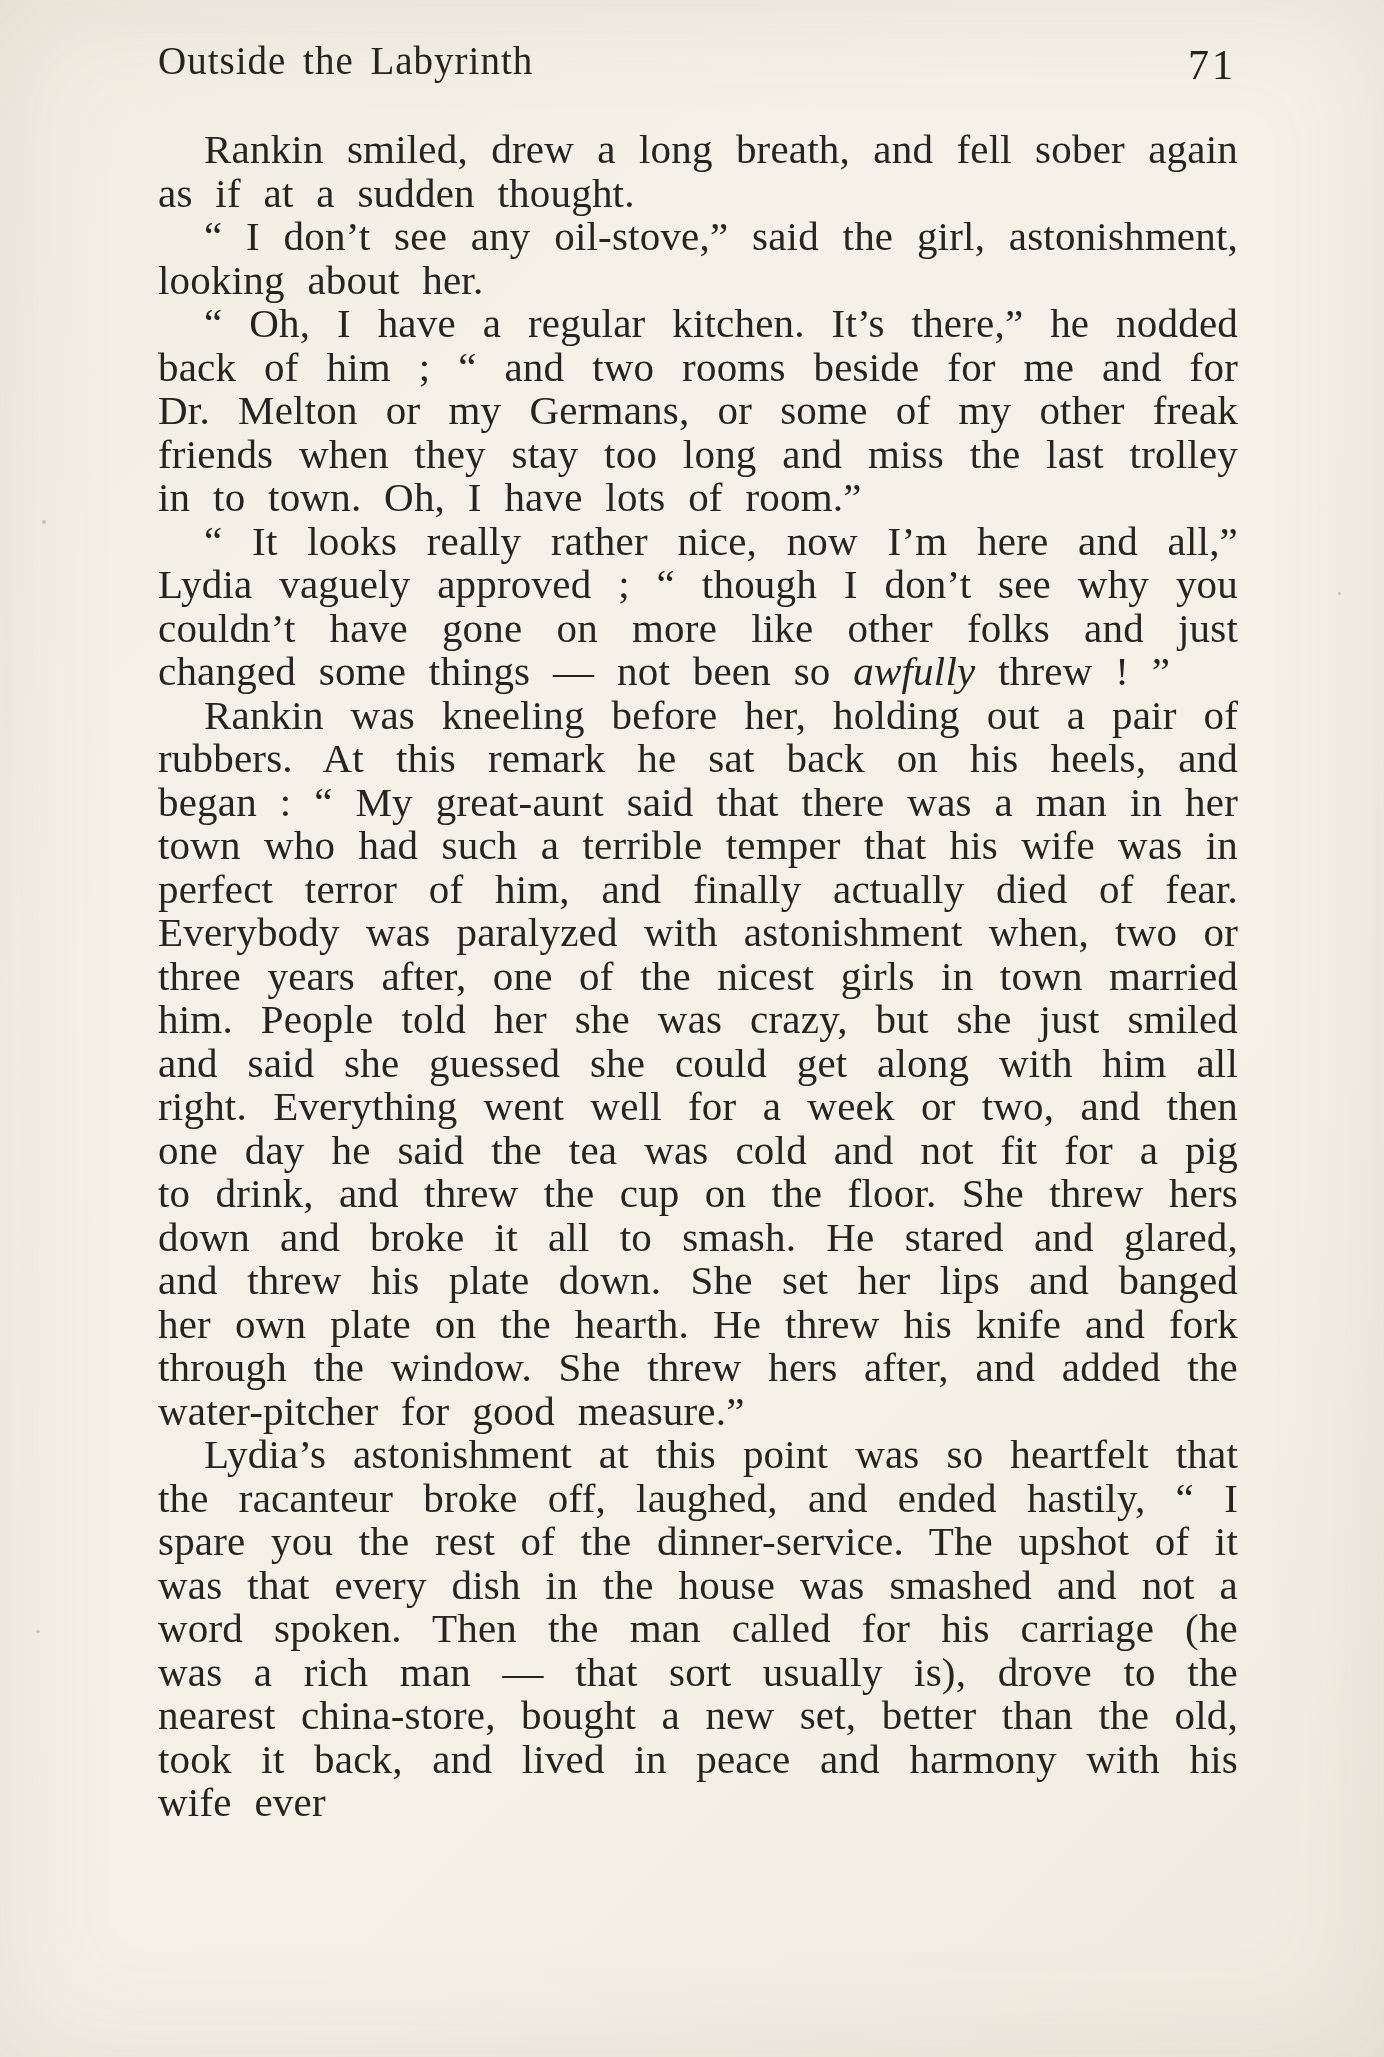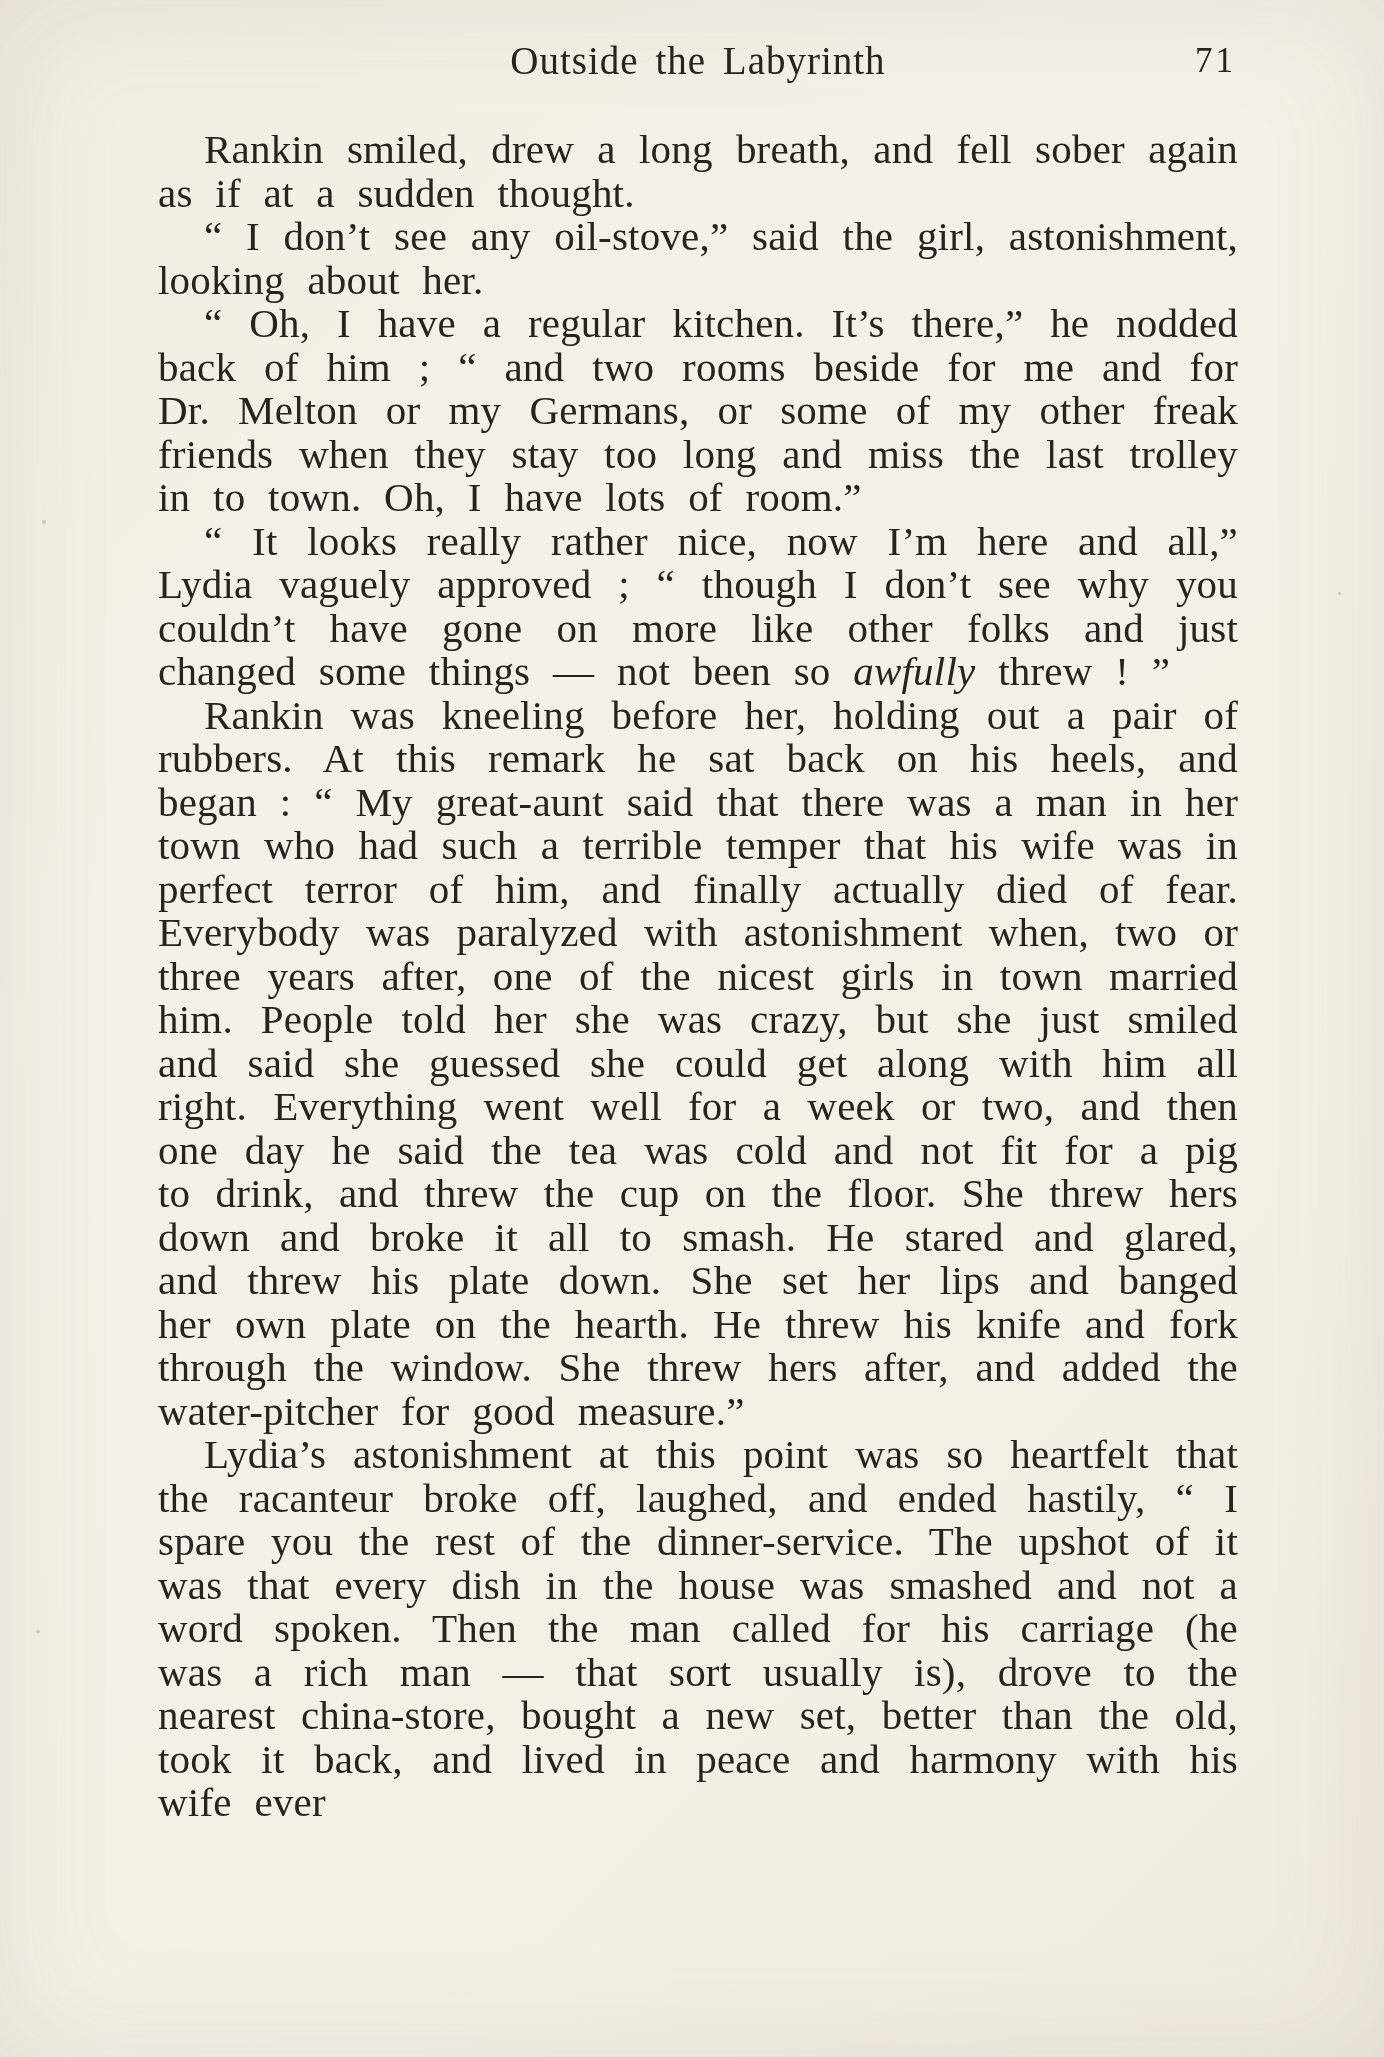--- a/index.html
+++ b/index.html
@@ -26,31 +26,30 @@
   }
   .running-head {
     position: relative;
     height: 56px;
     margin-bottom: 34px;
   }
   .running-title {
     position: absolute;
     left: 0;
     right: 0;
-    text-align: center;
     font-size: 39px;
     letter-spacing: 1px;
     word-spacing: 6px;
     color: #26241f;
   }
   .running-page-number {
     position: absolute;
     right: 2px;
     top: 3px;
-    font-size: 35px;
+    font-size: 42px;
     letter-spacing: 3px;
     color: #26241f;
     font-family: Liberation Serif, serif;
   }
   .text-block p {
     margin: 0;
     text-align: justify;
     text-indent: 46px;
     font-size: 41px;
     line-height: 43.5px;

